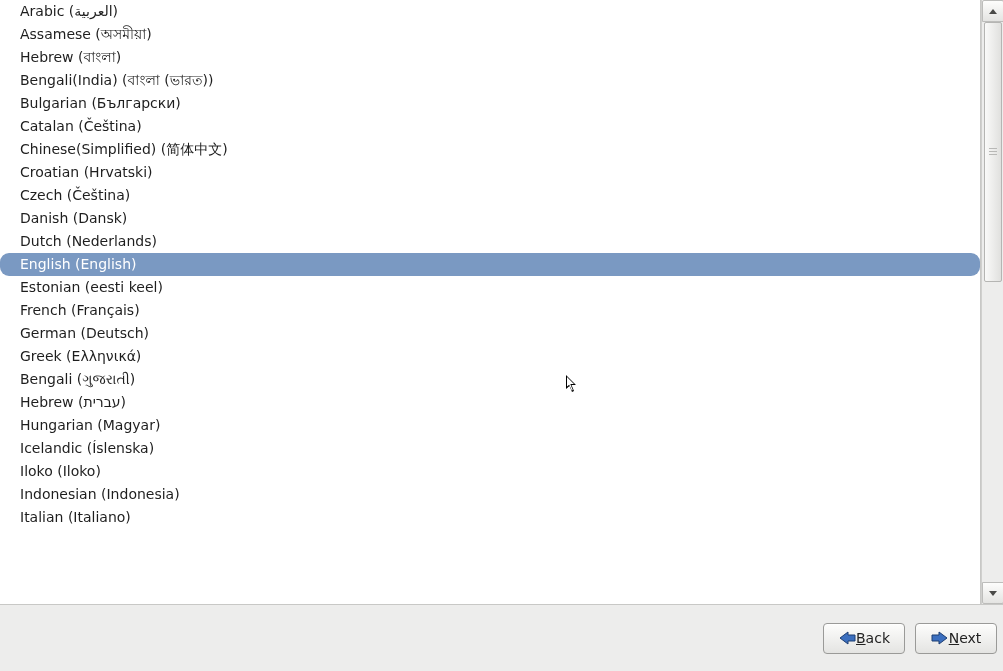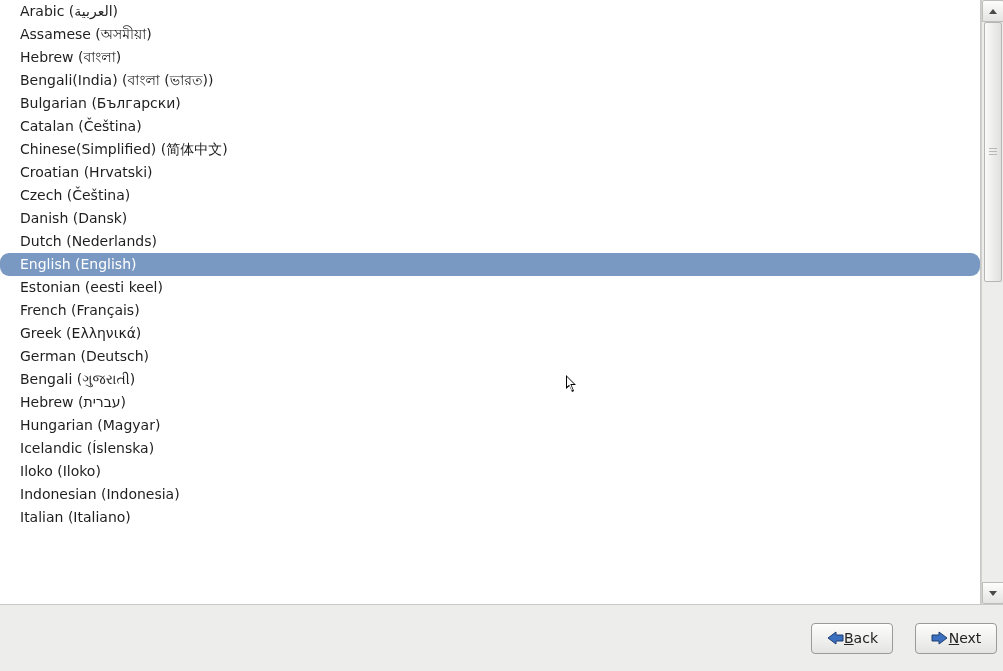--- a/index.html
+++ b/index.html
@@ -120,21 +120,20 @@
       background: linear-gradient(#fdfdfc,#e4e4e2);
       border: 1px solid #9a9a98;
       border-radius: 4px;
       display: flex;
       align-items: center;
       justify-content: center;
       font-size: 14px;
       color: #222;
       cursor: pointer;
       box-shadow: inset 0 1px 0 rgba(255,255,255,.7);
-      margin-left: 12px;
     }
     .btn-icon-left, .btn-icon-right {
       display: inline-flex;
       align-items: center;
     }
     .cursor {
       position: absolute;
       left: 566px;
       top: 375px;
       width: 12px;
@@ -156,22 +155,22 @@
         <div class="list-item">Bulgarian (Български)</div>
         <div class="list-item">Catalan (Čeština)</div>
         <div class="list-item">Chinese(Simplified) (简体中文)</div>
         <div class="list-item">Croatian (Hrvatski)</div>
         <div class="list-item">Czech (Čeština)</div>
         <div class="list-item">Danish (Dansk)</div>
         <div class="list-item">Dutch (Nederlands)</div>
         <div class="list-item selected">English (English)</div>
         <div class="list-item">Estonian (eesti keel)</div>
         <div class="list-item">French (Français)</div>
+        <div class="list-item">German (Deutsch)</div>
         <div class="list-item">Greek (Ελληνικά)</div>
-        <div class="list-item">German (Deutsch)</div>
         <div class="list-item">Bengali (ગુજરાતી)</div>
         <div class="list-item">Hebrew (עברית)</div>
         <div class="list-item">Hungarian (Magyar)</div>
         <div class="list-item">Icelandic (Íslenska)</div>
         <div class="list-item">Iloko (Iloko)</div>
         <div class="list-item">Indonesian (Indonesia)</div>
         <div class="list-item">Italian (Italiano)</div>
       </div>
 
     <div class="vscroll">

